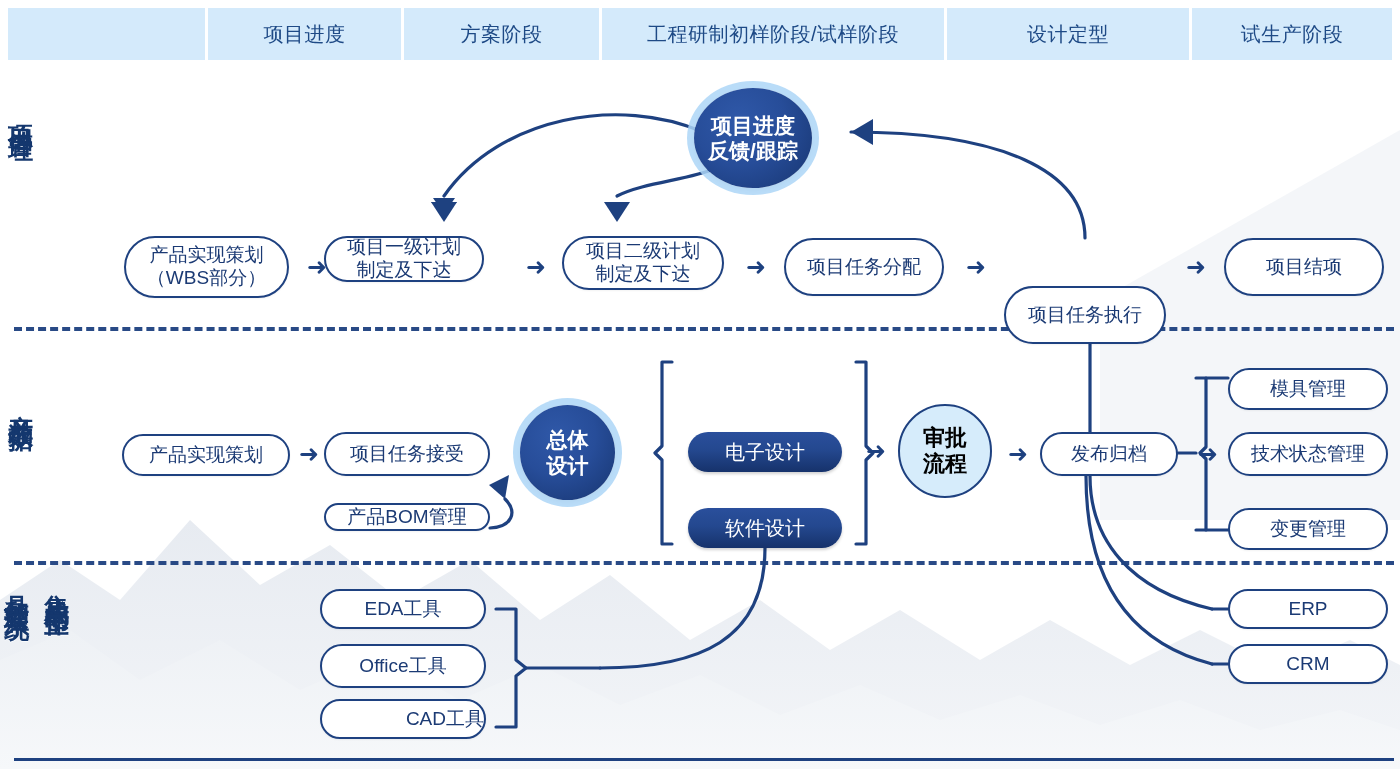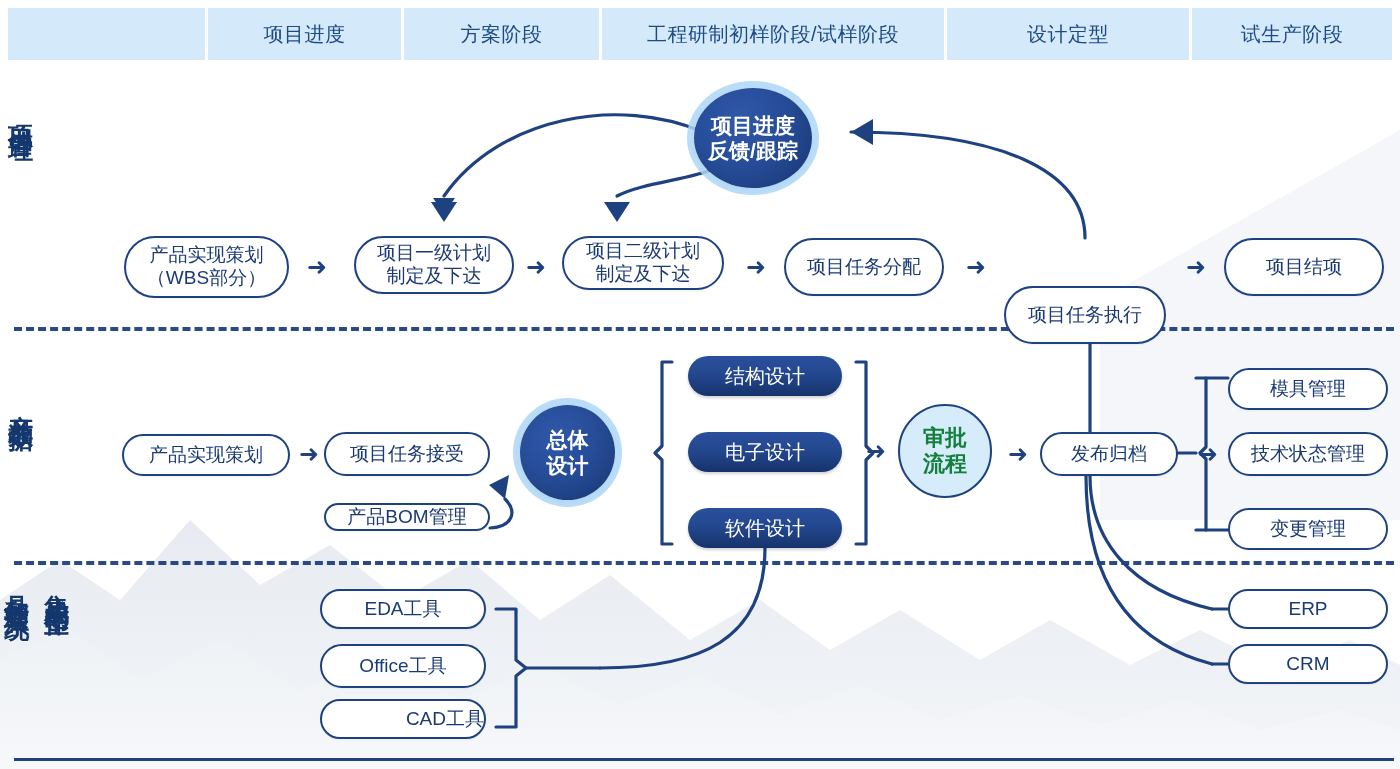--- a/index.html
+++ b/index.html
@@ -76,27 +76,27 @@
   }
   .circle-dark{
     border-radius:50%;color:#ffffff;font-weight:bold;font-size:21px;
     background:radial-gradient(circle at 38% 32%,#2f58a8 0%,#274d99 45%,#173570 100%);
     box-shadow:0 0 0 7px rgba(173,214,247,.85),0 2px 5px rgba(0,0,0,.2);
   }
   .circle-light{
     border-radius:50%;
     background:#d6ecfb;
     border:2.5px solid #1e4180;
-    color:#15803d;font-weight:bold;font-size:22px;
+    color:#000000;font-weight:bold;font-size:22px;
   }
   .node-text{display:block;}
 
   
   #n-pm-1{left:124px;top:236px;width:165px;height:62px;}
-  #n-pm-2{left:354px;top:236px;width:160px;height:58px;}
+  #n-pm-2{left:324px;top:236px;width:160px;height:46px;}
   #n-pm-3{left:562px;top:236px;width:162px;height:54px;}
   #n-pm-4{left:784px;top:238px;width:160px;height:58px;}
   #n-pm-5{left:1004px;top:238px;width:162px;height:58px;margin-top:48px;}
   #n-pm-6{left:1224px;top:238px;width:160px;height:58px;}
   #n-feedback{left:694px;top:88px;width:118px;height:100px;}
 
   
   .arrow{position:absolute;z-index:8;color:#1e4180;font-size:24px;font-weight:bold;
          line-height:1;display:flex;align-items:center;justify-content:center;}
   #a-pm-1{left:299px;top:255px;width:36px;height:24px;}
@@ -282,23 +282,20 @@
     <span>产品BOM管理</span>
   </div>
 
   <div class="node circle-dark" id="n-overall">
     <span class="node-text">
       <span>总体</span><br>
       <span>设计</span>
     </span>
   </div>
 
-  <div class="node pill-dark" id="n-d-1">
-    <span>结构设计</span>
-  </div>
   <div class="node pill-dark" id="n-d-2">
     <span>电子设计</span>
   </div>
   <div class="node pill-dark" id="n-d-3">
     <span>软件设计</span>
   </div>
 
   <div class="arrow" id="a-pd-2">➜</div>
 
   <div class="node circle-light" id="n-approve">

